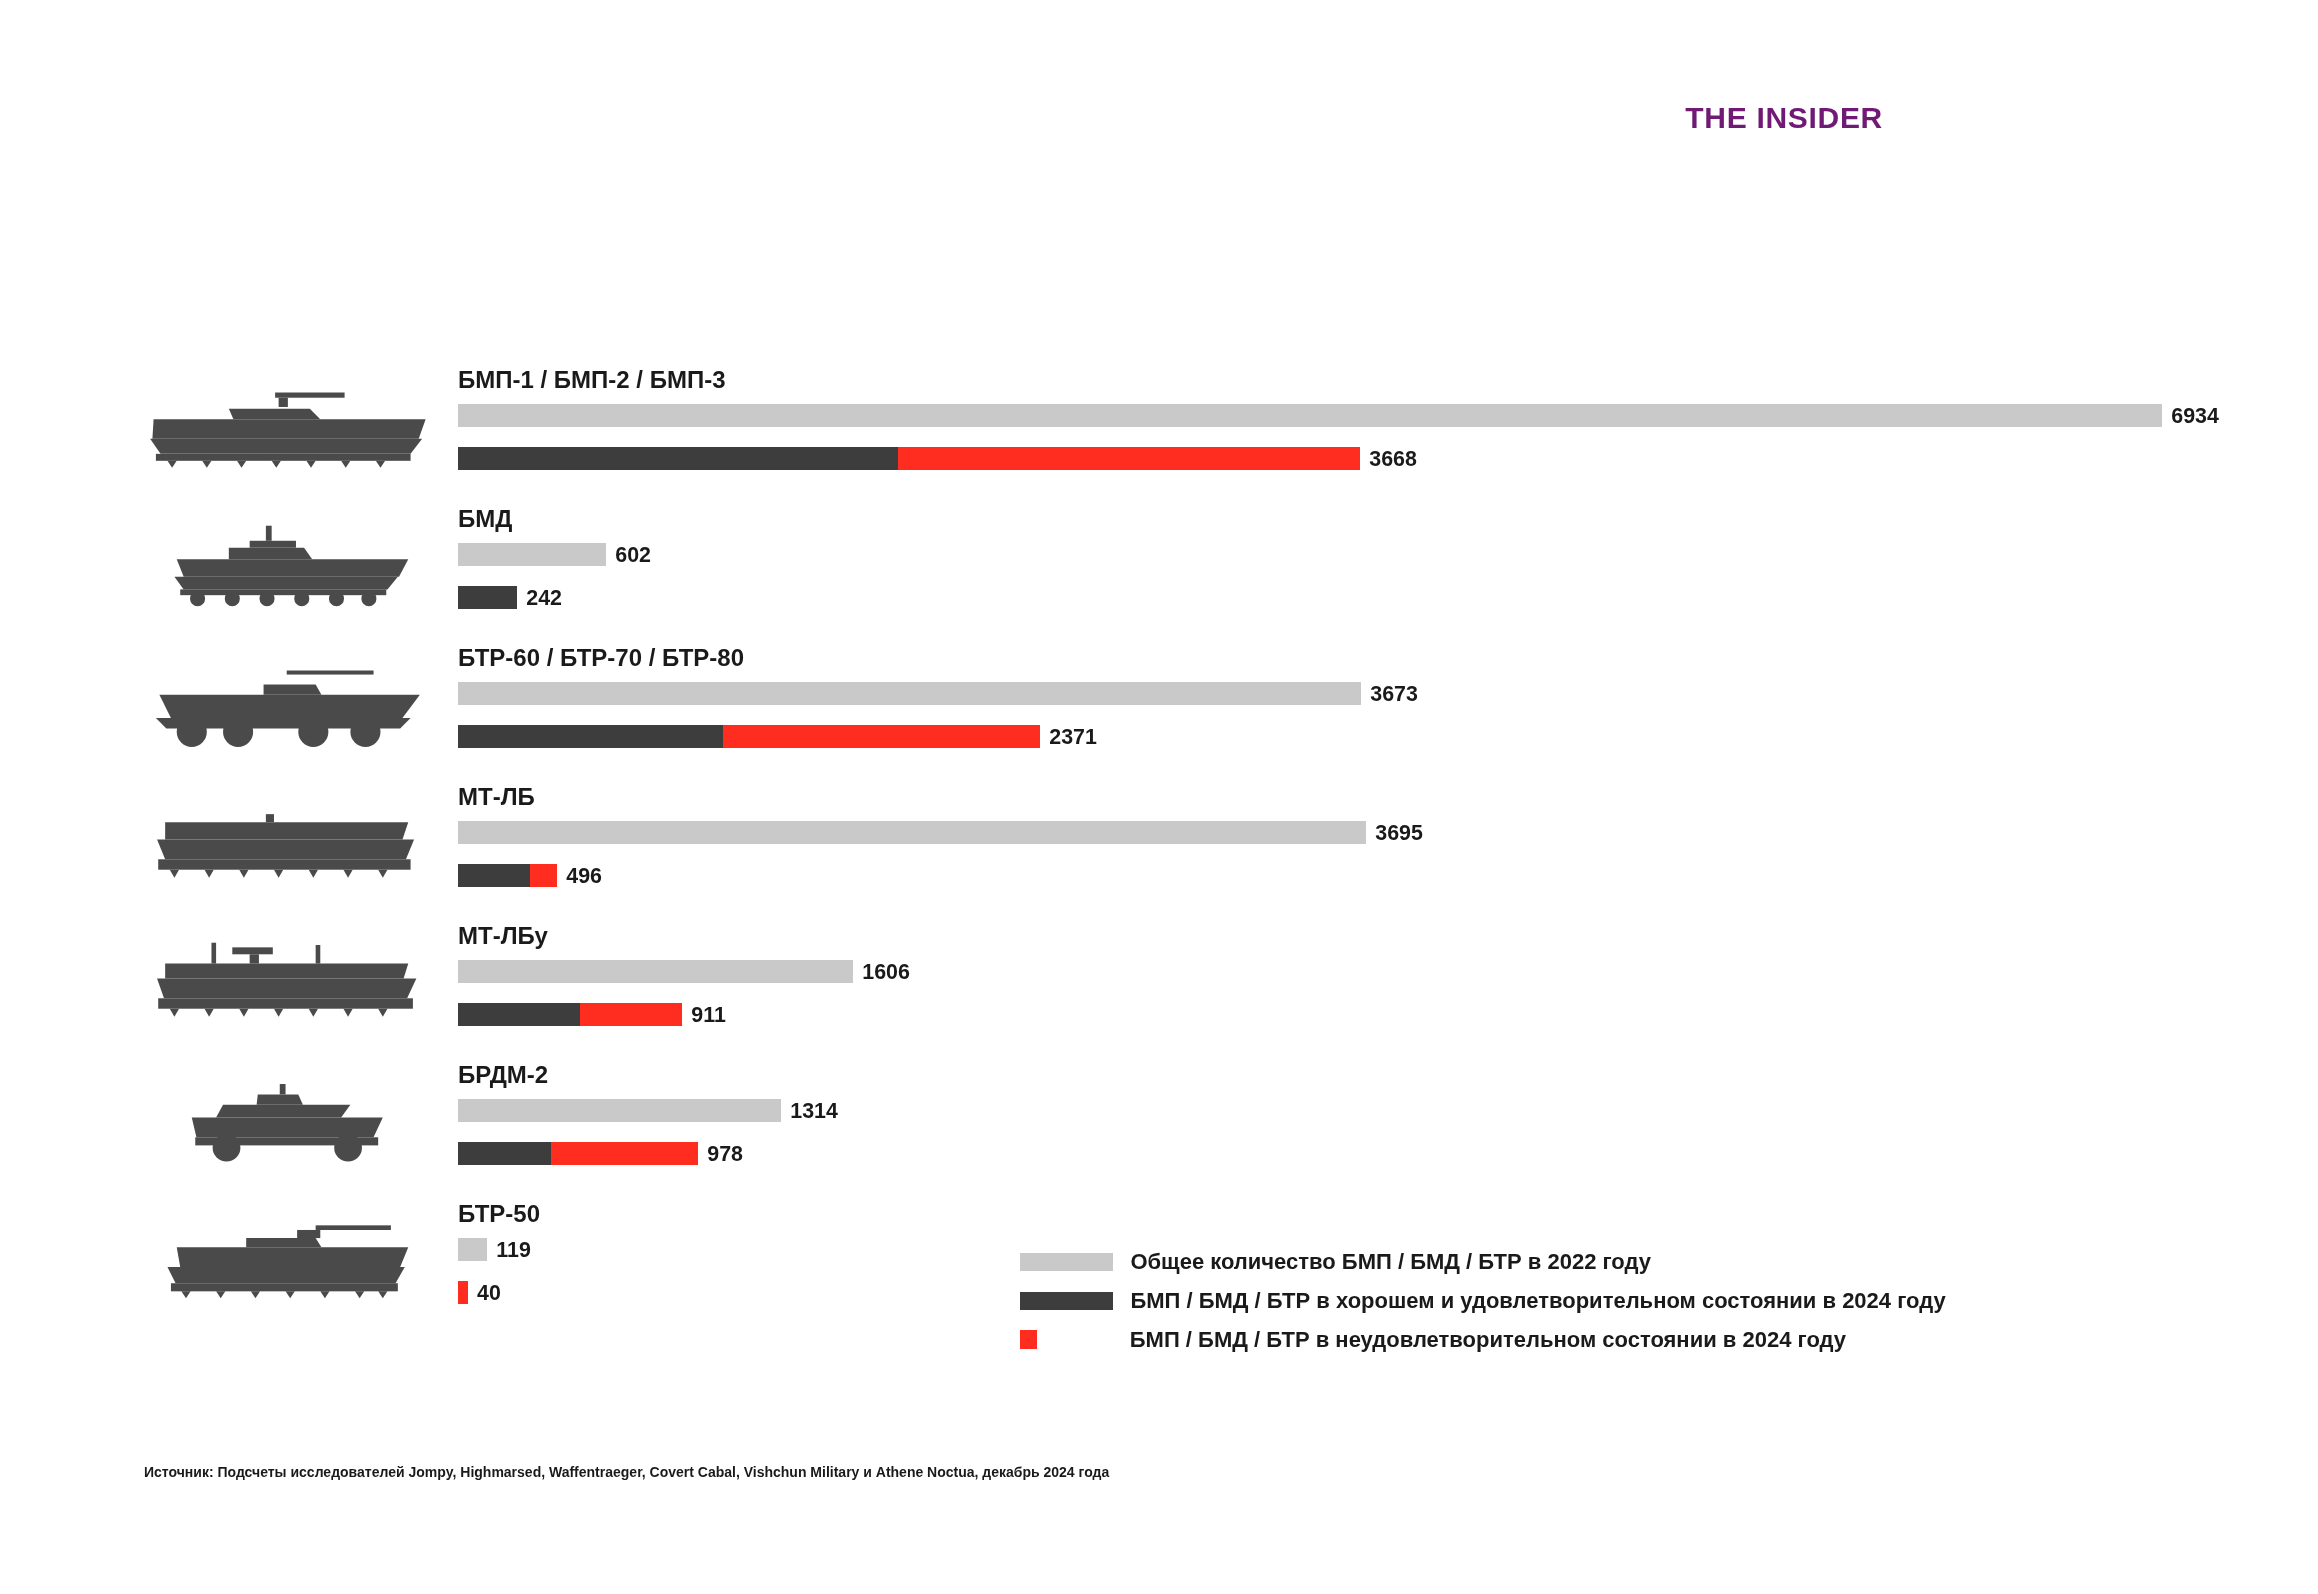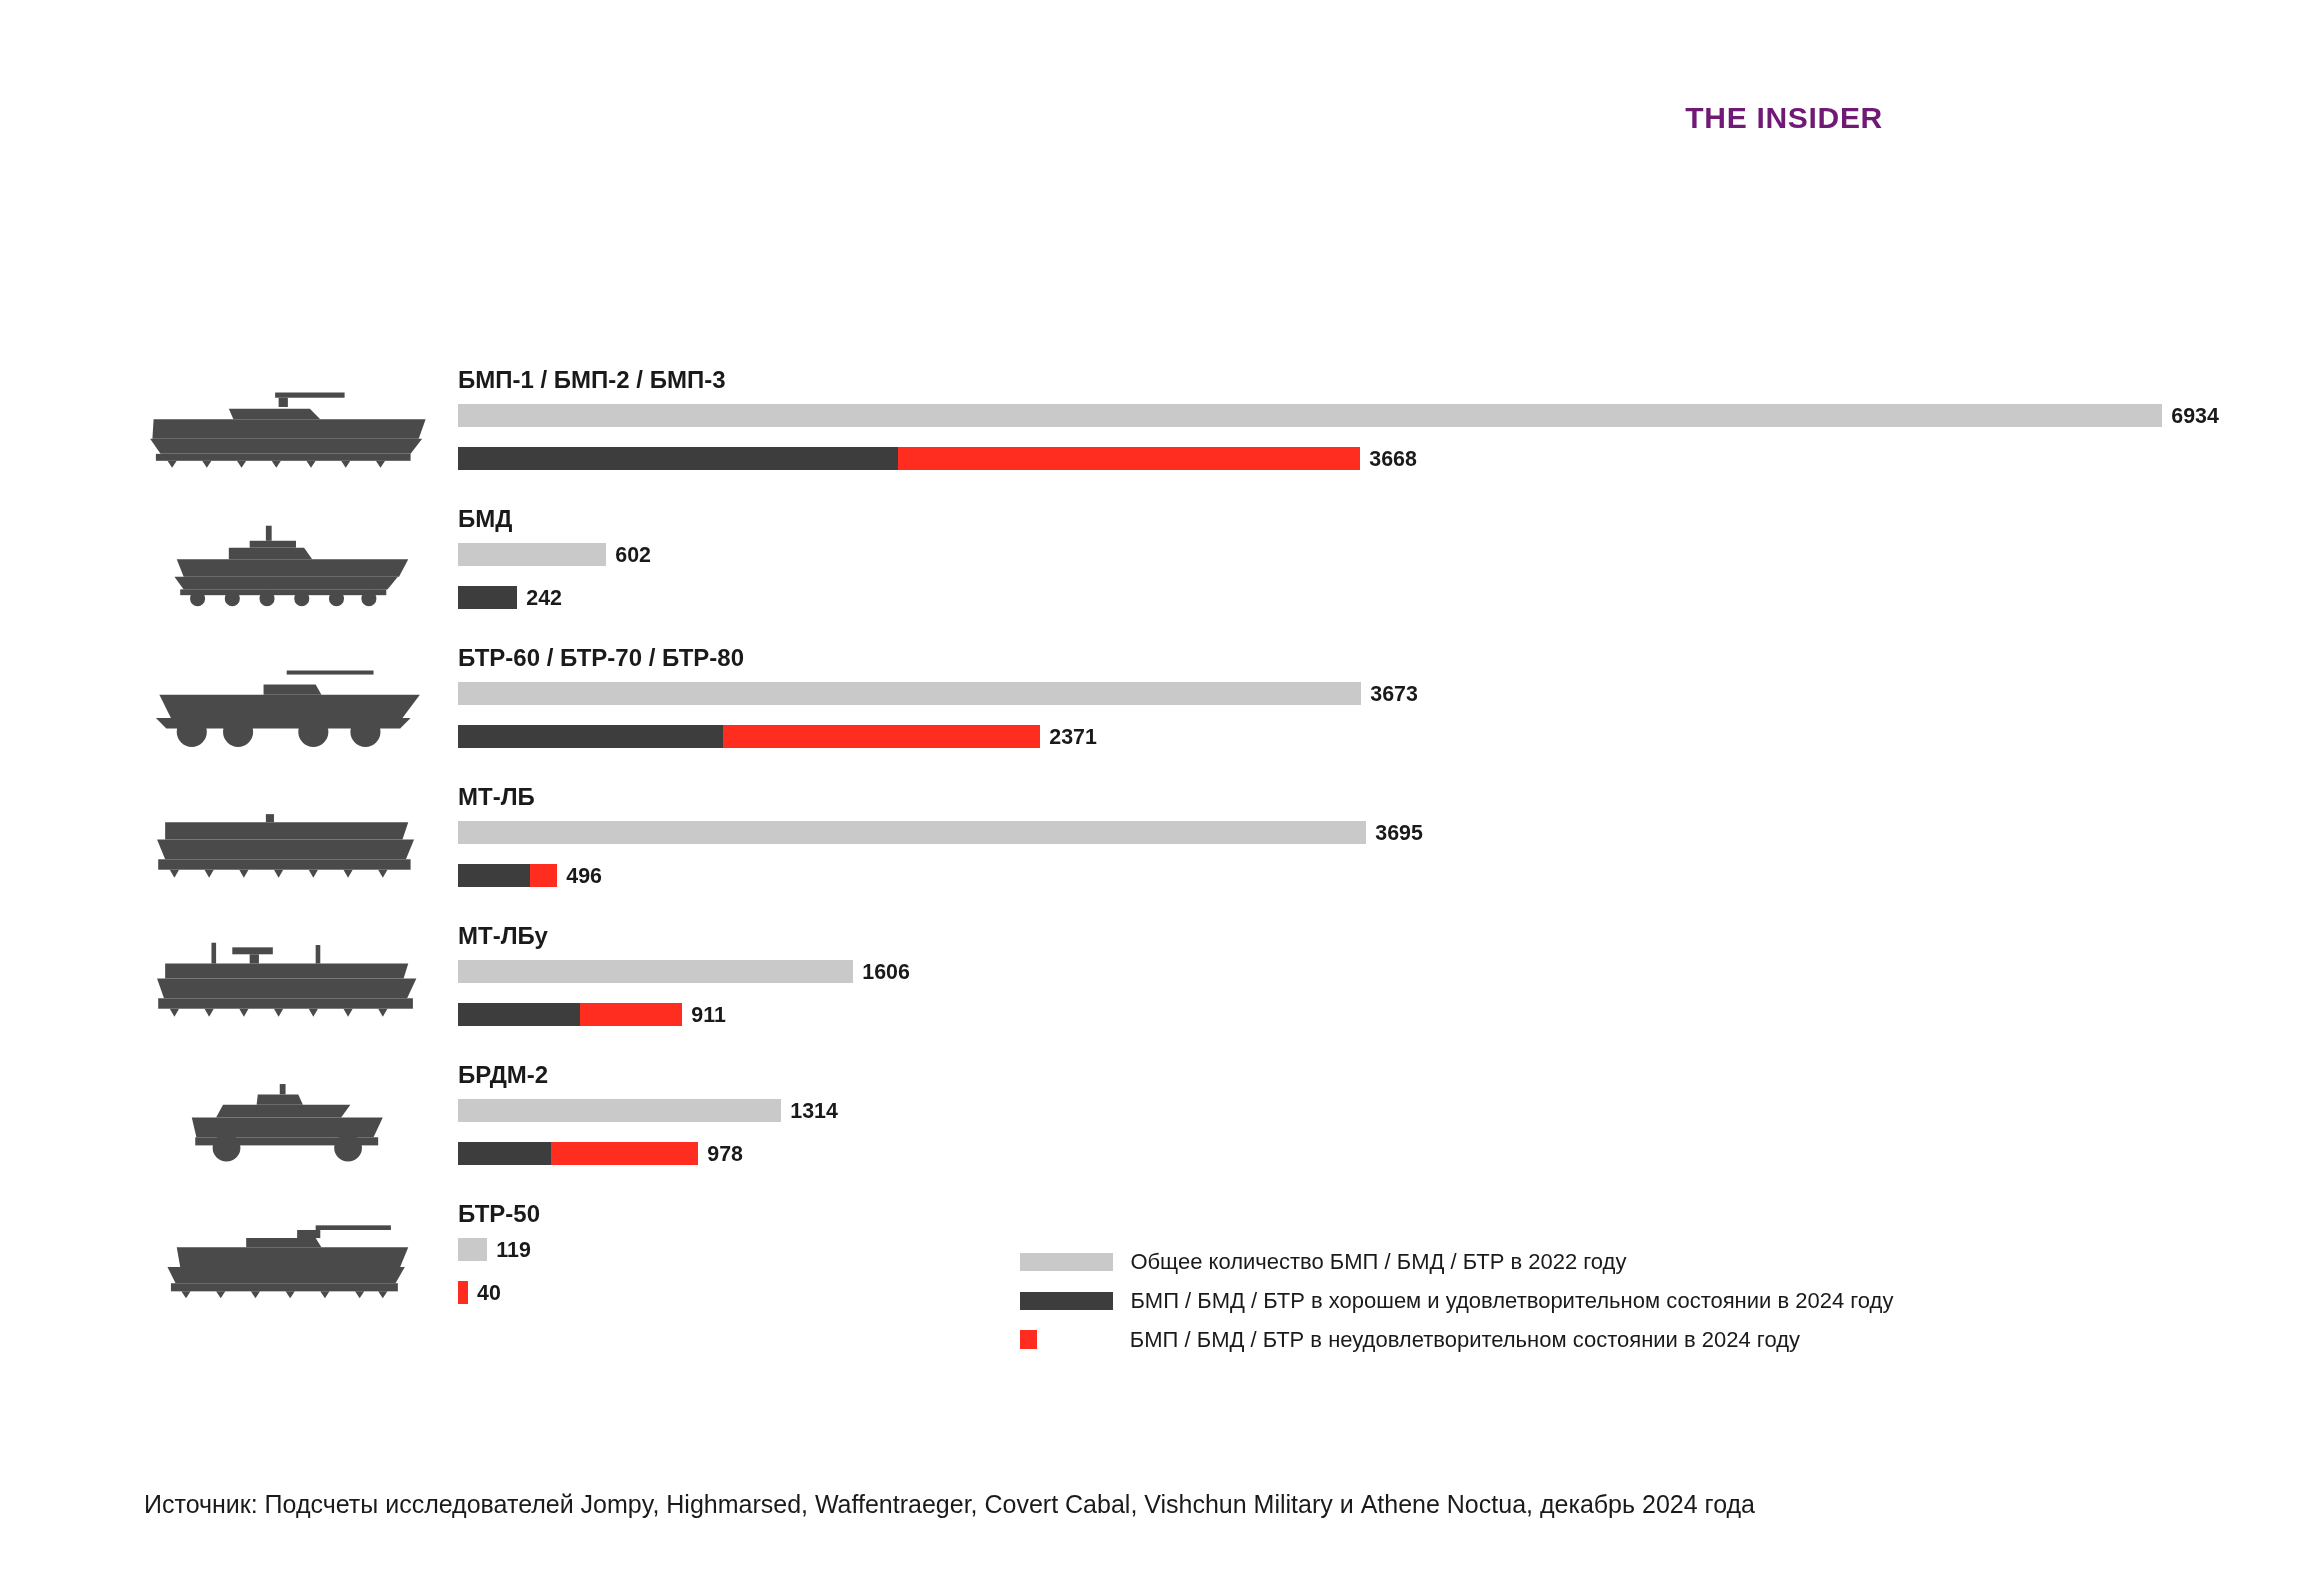--- a/index.html
+++ b/index.html
@@ -129,39 +129,38 @@
   }
   .legend-swatch.small {
     width: 17.4px;
   }
   .legend-swatch.sw-total { background: #c9c9c9; }
   .legend-swatch.sw-good  { background: #3d3d3d; }
   .legend-swatch.sw-bad   { background: #ff2d20; }
   .legend-text {
     margin-left: 17.4px;
     font-size: 22px;
-    font-weight: normal;
+    font-weight: bold;
     color: #1a1a1a;
     white-space: nowrap;
   }
   .legend-spacer {
     width: 75px;
     flex: 0 0 auto;
   }
 
   
   .source {
     position: absolute;
     left: 144px;
     top: 1464px;
-    font-size: 25px;
-    font-weight: normal;
+    font-size: 14px;
+    font-weight: bold;
     color: #1a1a1a;
     white-space: nowrap;
-    margin-top: 26px;
   }
 </style>
 </head>
 <body>
 
 <div class="page">
 
   <div class="header">
     <div class="brand">THE INSIDER</div>
   </div>

